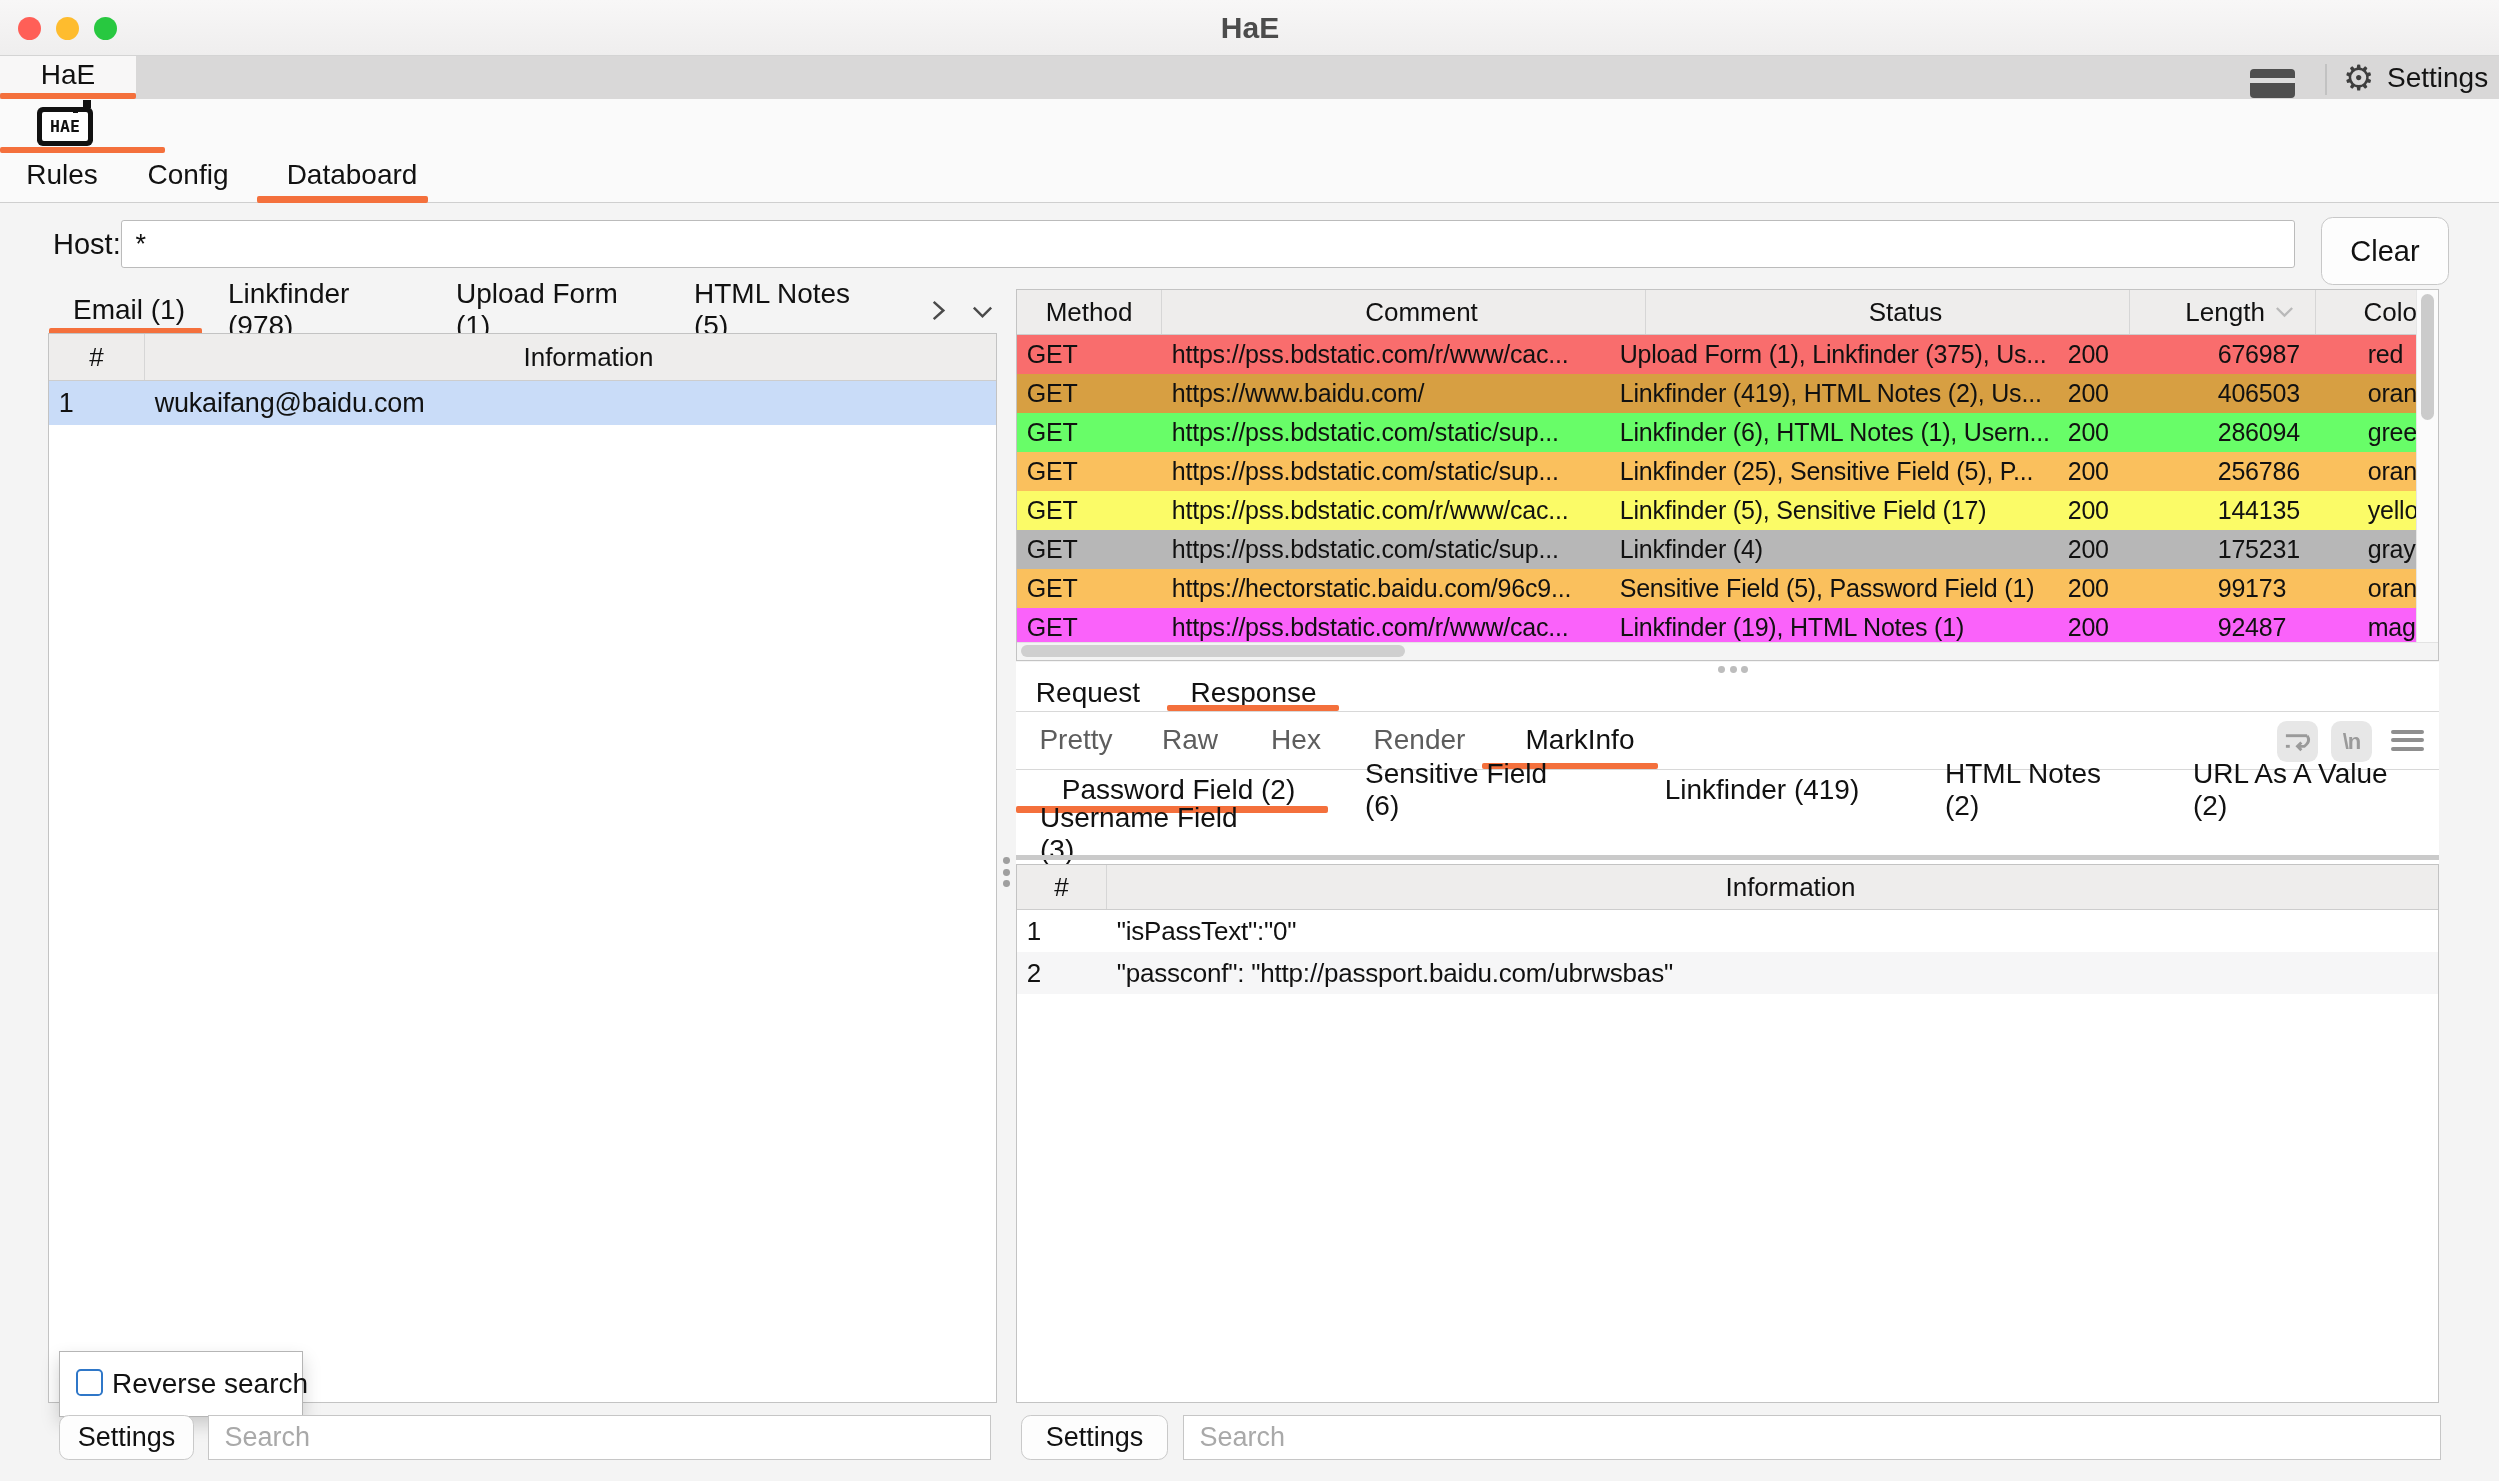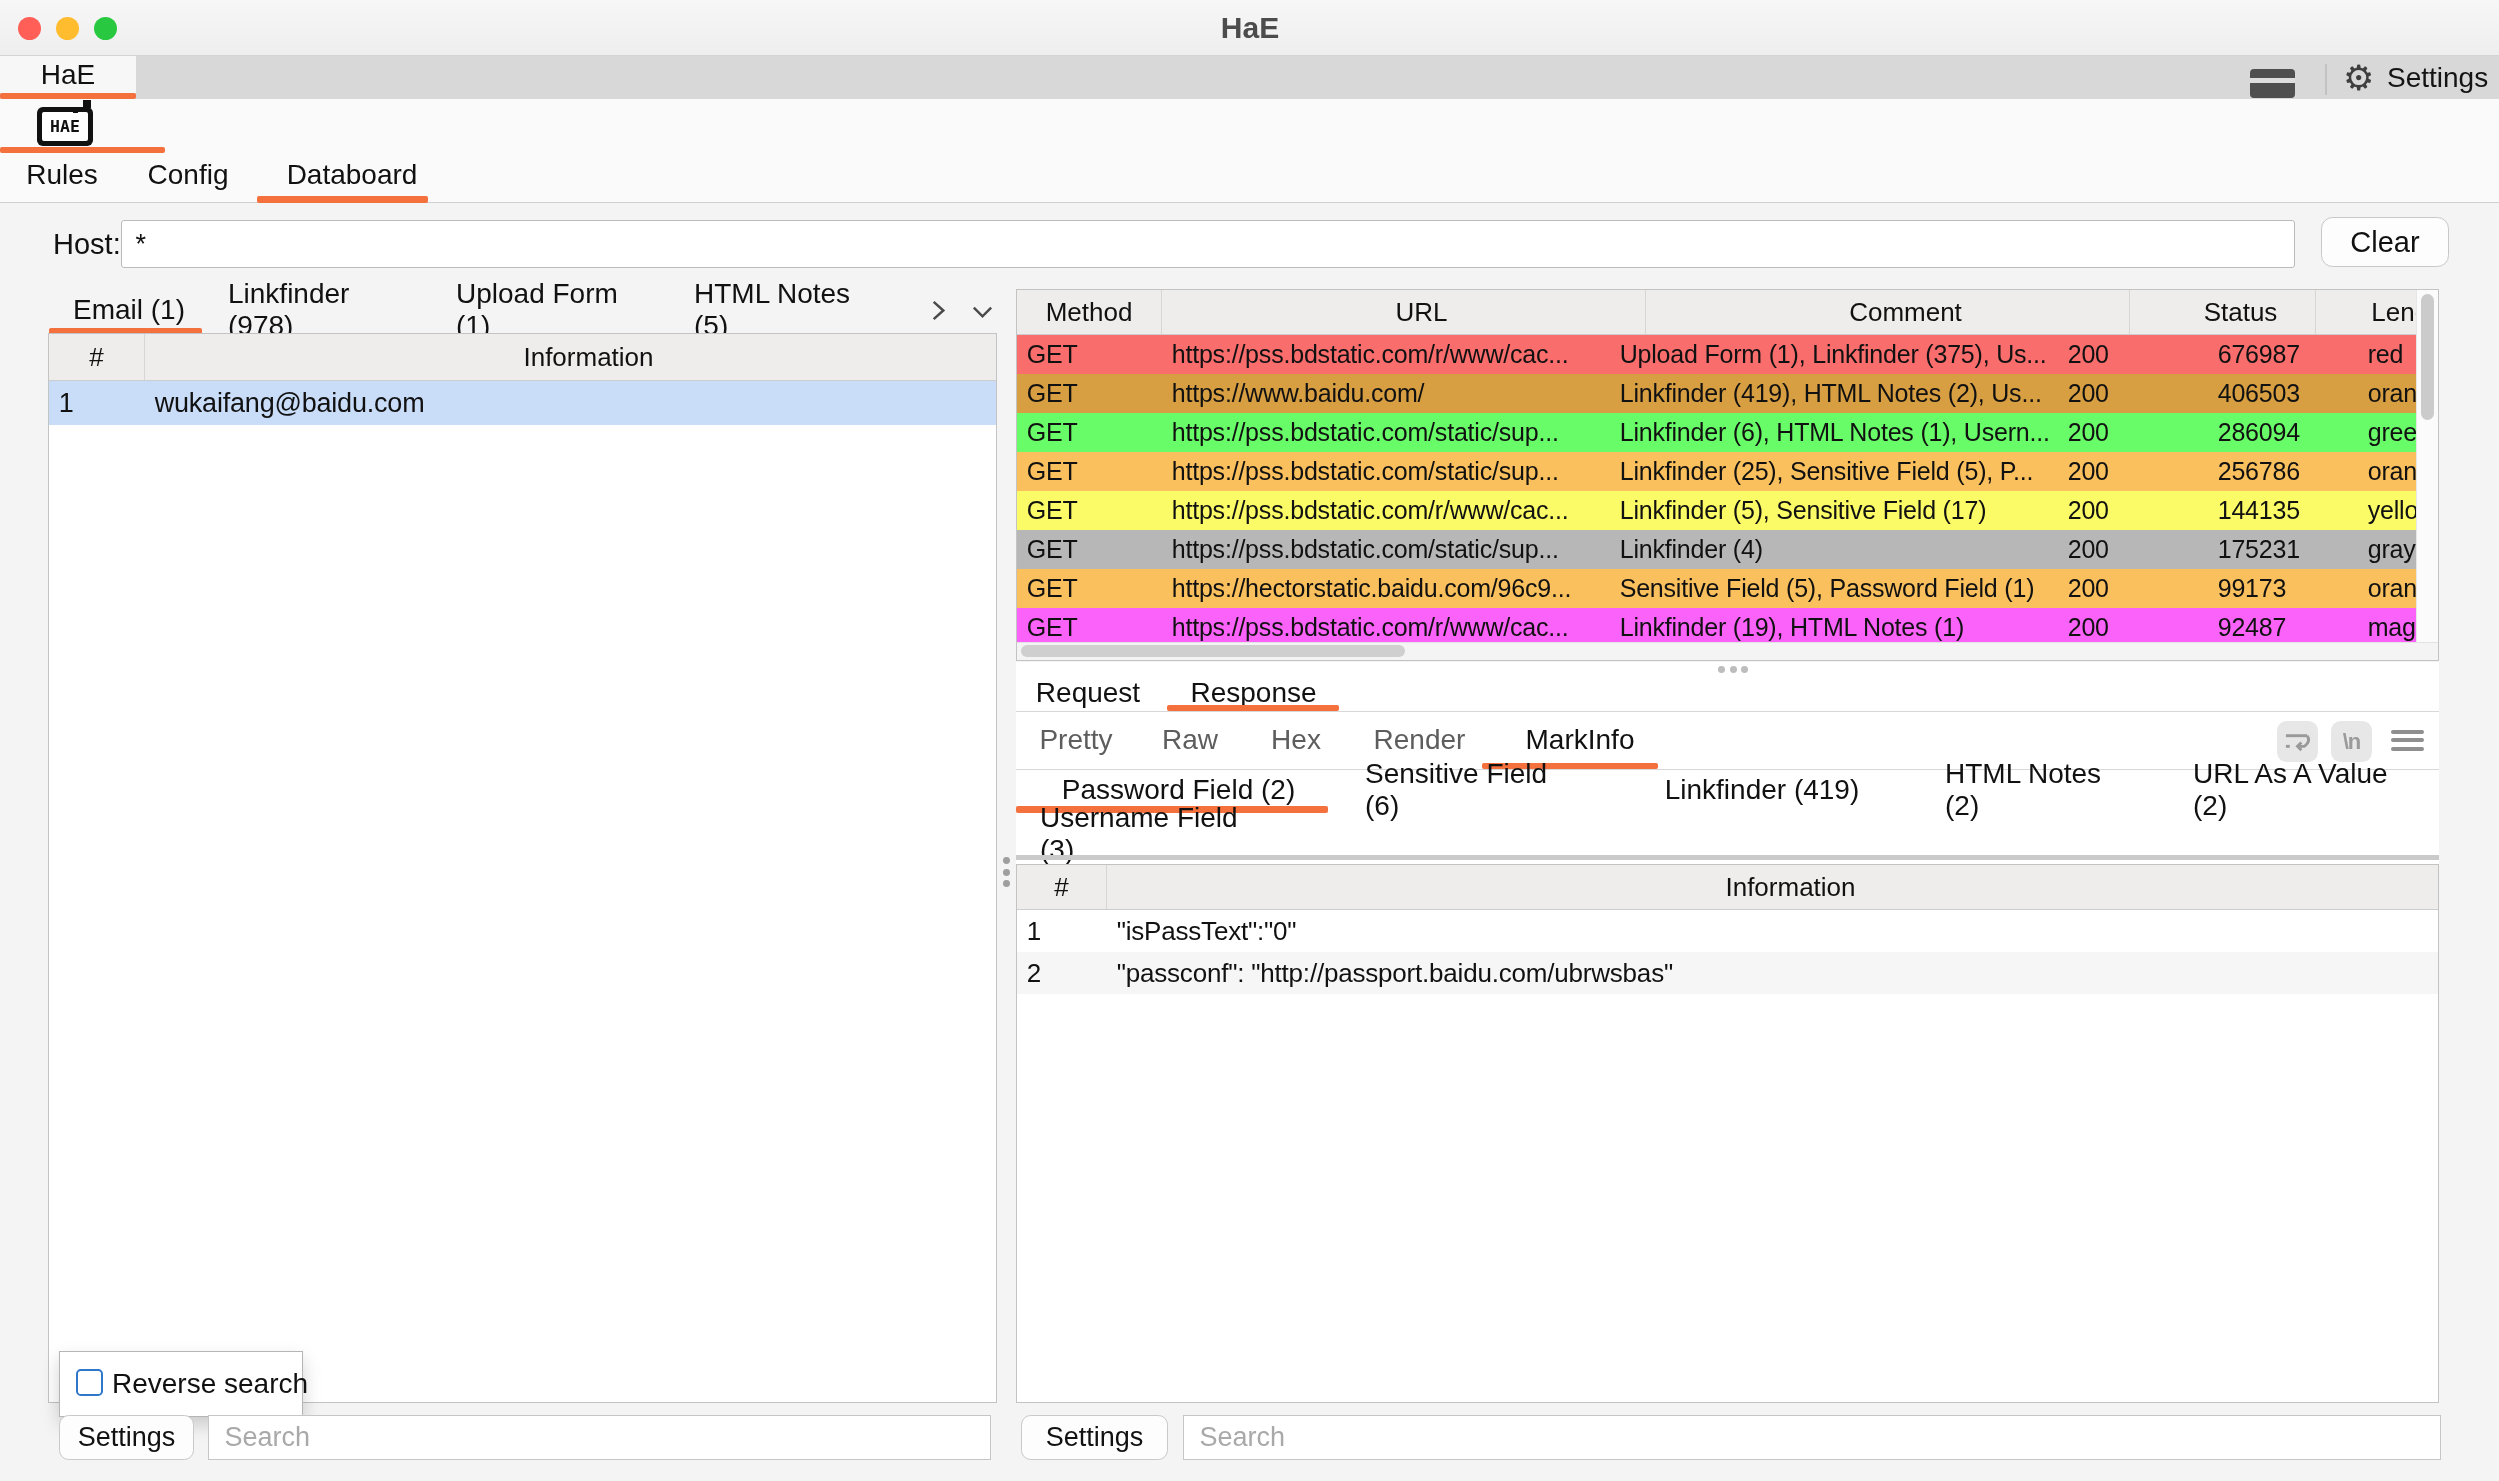--- a/index.html
+++ b/index.html
@@ -32,21 +32,21 @@
   .tagline{left:160px;top:99px;height:54px;display:flex;align-items:center;font-size:29px;color:#b4b3b3;}
 
   
   .navrow{left:0;top:153px;width:2500px;height:50px;background:#fafafa;border-bottom:1px solid #cfcfcf;}
   .navtab{top:153px;height:43px;display:flex;align-items:center;justify-content:center;font-size:28px;}
 
   
   .host-lbl{left:53px;top:204px;height:80px;display:flex;align-items:center;font-size:29px;}
   .host-input{left:121px;top:220px;width:2174px;height:48px;background:#fff;border:1.9px solid #bbb;border-radius:2.9px;
               font-size:27px;padding:0 0 0 13.6px;font-family:"Liberation Sans",sans-serif;color:#111;outline:none;}
-  .clear-btn{left:2321px;top:217px;width:128px;height:50px;background:#fdfdfd;border:1.9px solid #c8c8c8;border-radius:11.6px;
+  .clear-btn{left:2321px;top:217px;width:128px;height:68px;background:#fdfdfd;border:1.9px solid #c8c8c8;border-radius:11.6px;
              display:flex;align-items:center;justify-content:center;font-size:29px;}
 
   
   .ptab{top:291px;height:37px;display:flex;align-items:center;justify-content:center;font-size:28px;}
 
   
   .tbl{background:#fff;border:1px solid #c3c3c3;overflow:hidden;}
   .thead{display:grid;background:#eeedec;border-bottom:1px solid #cdcdcd;font-size:26px;align-items:center;gap:36px;}
   .thead>div{text-align:center;border-right:1px solid #d6d6d6;height:100%;display:flex;align-items:center;justify-content:center;overflow:hidden;white-space:nowrap;}
   .thead>div:last-child{border-right:none;justify-content:flex-start;padding-left:11.6px;}
@@ -167,21 +167,20 @@
 
   <div class="abs dot" style="left:1003px;top:857px;width:6.8px;height:6.8px;background:#9f9f9f;"></div>
   <div class="abs dot" style="left:1003px;top:869px;width:6.8px;height:6.8px;background:#9f9f9f;"></div>
   <div class="abs dot" style="left:1003px;top:880px;width:6.8px;height:6.8px;background:#9f9f9f;"></div>
 
   <div class="abs" style="left:1016px;top:662px;width:1423px;height:741px;background:#fff;"></div>
 
   <div class="abs tbl" style="left:1016px;top:289px;width:1423px;height:372px;">
     <div class="thead rgrid" style="height:44px;">
       <div>Method</div>
-      <div>URL</div>
       <div>Comment</div>
       <div>Status</div>
       <div style="gap:7.8px;">
         <span>Length</span>
         <svg width="23" height="13.6" viewBox="0 0 24 14">
             <polyline points="4,3 12,11 20,3" fill="none" stroke="#b9b9b9" stroke-width="2.4"></polyline>
           </svg>
       </div>
       <div>Color</div>
     </div>

